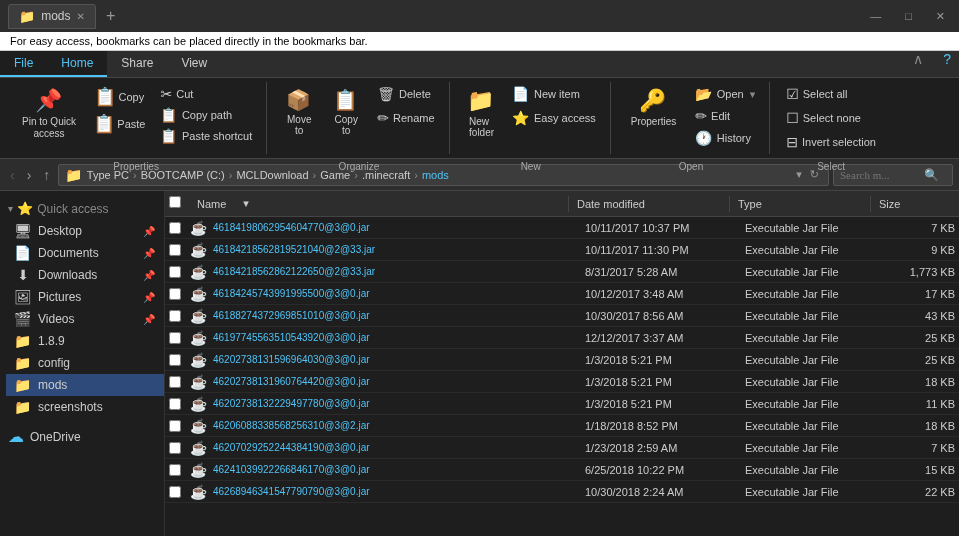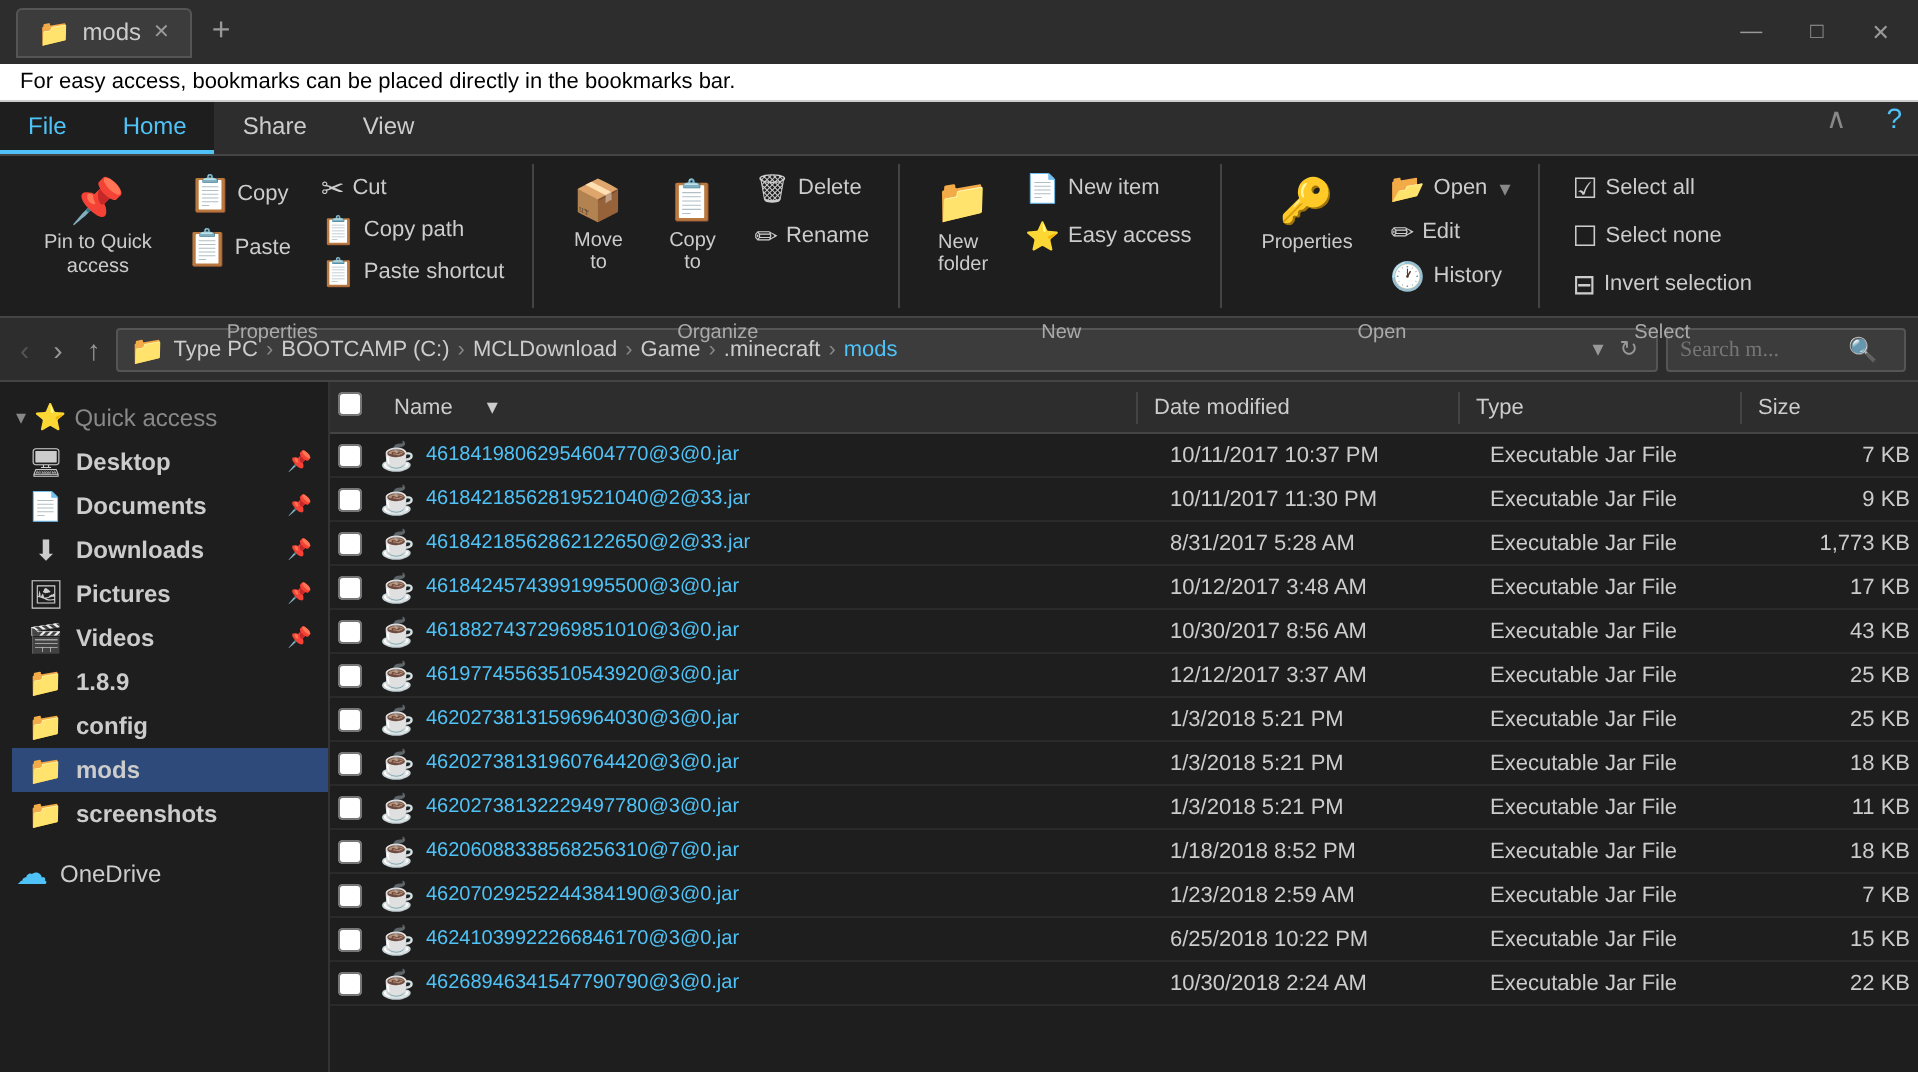--- a/index.html
+++ b/index.html
@@ -53,21 +53,21 @@
     
     .main { display: flex; height: calc(536px - 32px - 20px - 100px - 32px); }
 
     
     .sidebar { width: 165px; background: #1e1e1e; border-right: 1px solid #333; overflow-y: auto; padding: 4px 0; flex-shrink: 0; }
     .sidebar-section { padding: 2px 0; }
     .sidebar-item { display: flex; align-items: center; gap: 6px; padding: 3px 8px; cursor: pointer; font-size: 12px; color: #ccc; }
     .sidebar-item.selected { background: #2d4a7a; }
     .sidebar-item .si-icon { font-size: 14px; width: 18px; text-align: center; }
     .sidebar-item .pin-icon { margin-left: auto; color: #666; font-size: 10px; }
-    .sidebar-item .si-label { font-size: 12px; font-weight: bold; }
+    .sidebar-item .si-label { font-size: 12px; }
     .sidebar-subgroup { padding-left: 6px; }
     .sidebar-header { display: flex; align-items: center; gap: 4px; padding: 4px 8px; cursor: pointer; font-size: 12px; color: #888; }
     .expand-arrow { font-size: 10px; color: #888; }
 
     
     .file-area { flex: 1; display: flex; flex-direction: column; overflow: hidden; }
     .col-headers { display: flex; align-items: center; background: #2d2d2d; border-bottom: 1px solid #444; height: 26px; padding: 0 4px; }
     .col-check { width: 20px; }
     .col-header { padding: 0 8px; font-size: 11px; color: #ccc; cursor: pointer; display: flex; align-items: center; gap: 17px; }
     .col-name { flex: 1; }
@@ -448,21 +448,21 @@
       <div class="file-name">46202738132229497780@3@0.jar</div>
       <div class="file-date">1/3/2018 5:21 PM</div>
       <div class="file-type">Executable Jar File</div>
       <div class="file-size">11 KB</div>
     </div>
         <div class="file-row">
       <div class="file-check">
         <input type="checkbox" style="">
       </div>
       <div class="file-icon">☕</div>
-      <div class="file-name">46206088338568256310@7@0.jar</div>
+      <div class="file-name">46206088338568256310@3@2.jar</div>
       <div class="file-date">1/18/2018 8:52 PM</div>
       <div class="file-type">Executable Jar File</div>
       <div class="file-size">18 KB</div>
     </div>
         <div class="file-row">
       <div class="file-check">
         <input type="checkbox" style="">
       </div>
       <div class="file-icon">☕</div>
       <div class="file-name">46207029252244384190@3@0.jar</div>

